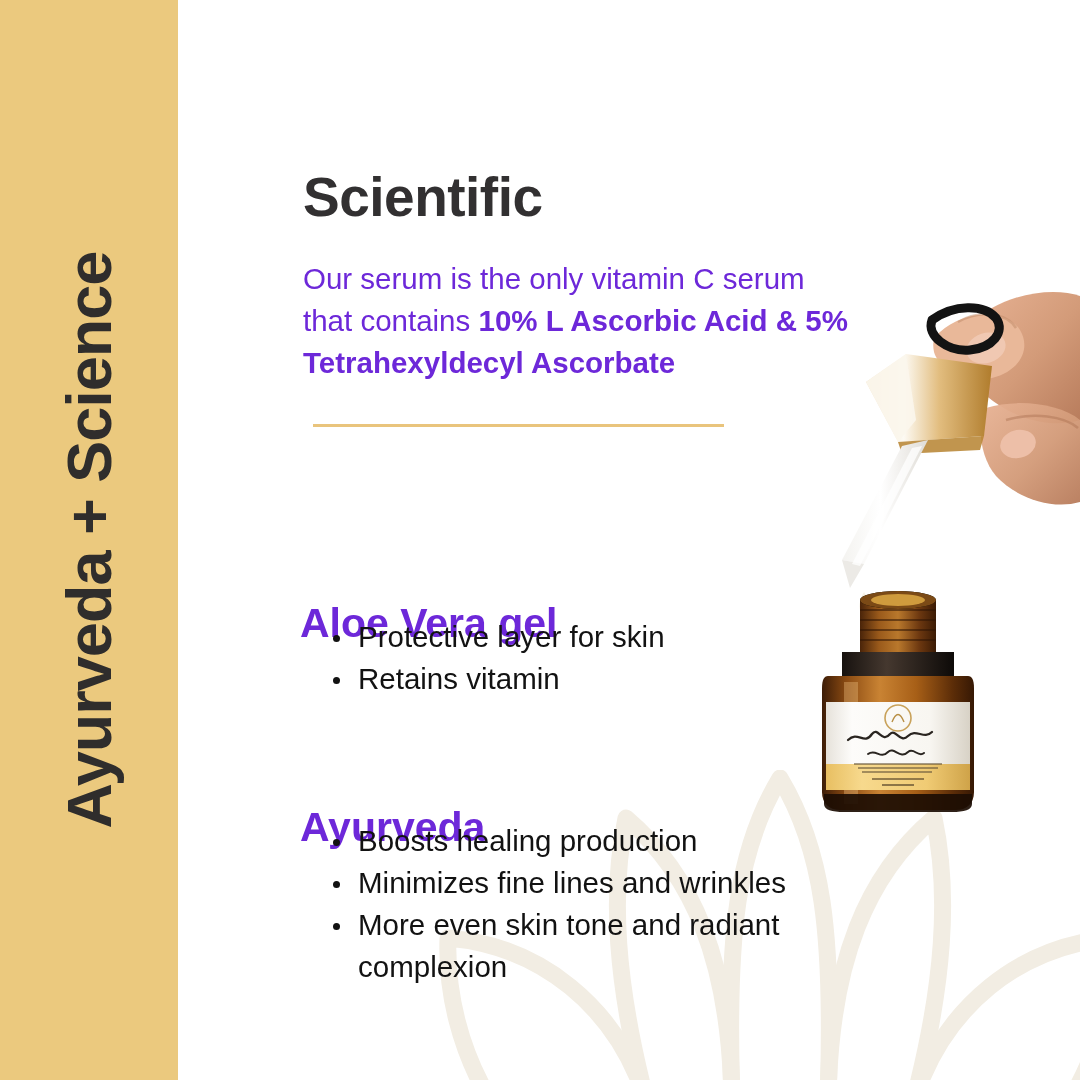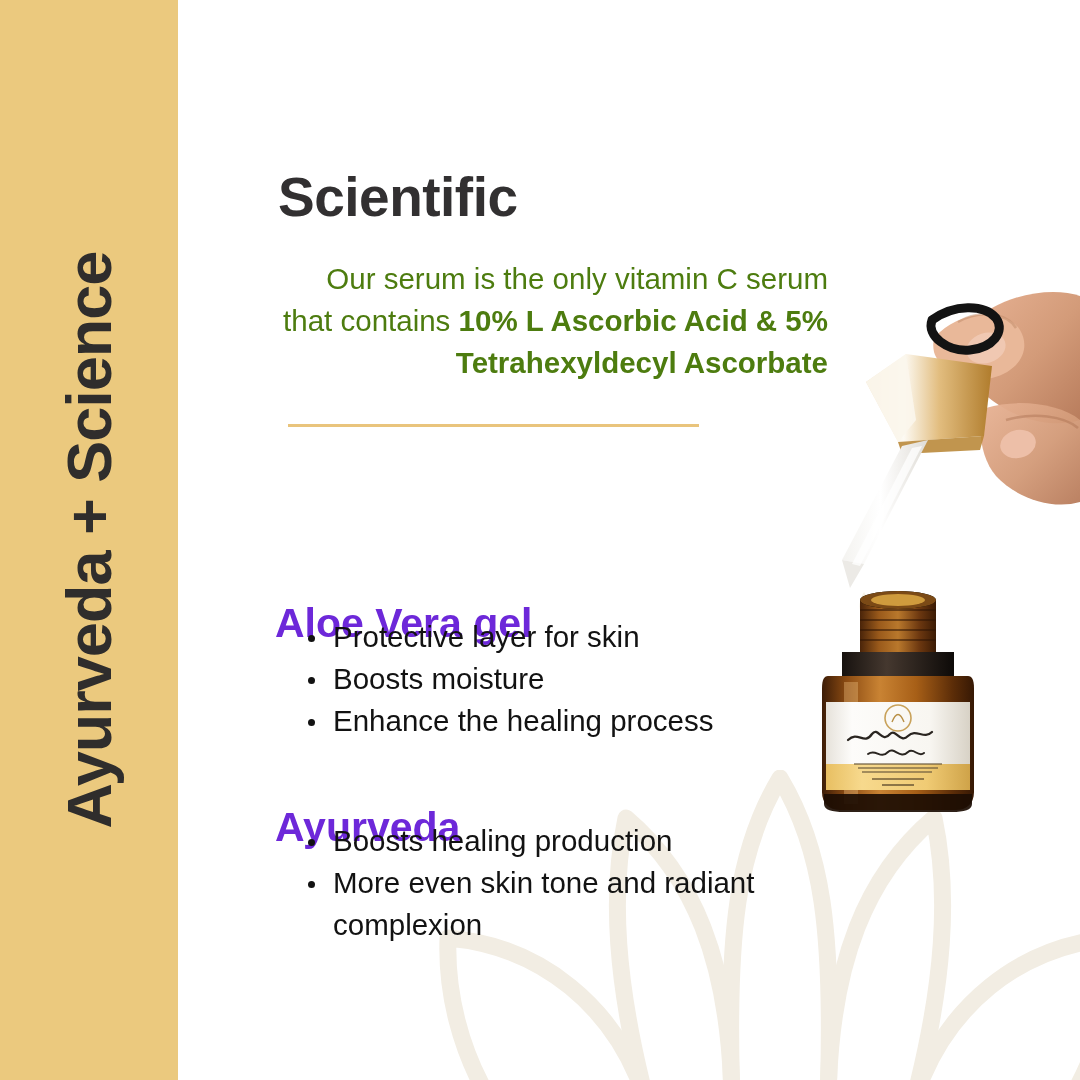--- a/index.html
+++ b/index.html
@@ -48,21 +48,21 @@
     left: 430px;
     top: 770px;
     width: 700px;
     height: 330px;
     pointer-events: none;
   }
 
   
   .content {
     position: absolute;
-    left: 275px;
+    left: 300px;
     top: 0;
     width: 560px;
     height: 848px;
   }
 
   .h1 {
     font-size: 55px;
     font-weight: bold;
     color: #323031;
     letter-spacing: -0.5px;
@@ -71,23 +71,22 @@
   .h1.sci { position: absolute; top: 133px; left: 3px; }
   .h1.ayu { position: absolute; top: 466px; left: 3px; }
 
   .para {
     position: absolute;
     top: 228px;
     left: 3px;
     width: 550px;
     font-size: 29.5px;
     line-height: 42px;
-    color: #4d7c0f;
+    color: #6d28d9;
     font-weight: normal;
-    text-align: right;
   }
   .para .b { font-weight: bold; }
 
   .divider {
     position: absolute;
     top: 424px;
     left: 13px;
     width: 411px;
     height: 3px;
     background: #e9c47c;
@@ -179,33 +178,33 @@
 
 
     <h2 class="subhead aloe">Aloe Vera gel</h2>
     <ul class="bullets aloe">
       <li>
         <span class="dot"></span>
         <span>Protective layer for skin</span>
       </li>
       <li>
         <span class="dot"></span>
-        <span>Boosts moisture</span>
-      </li>
-      <li>
-        <span class="dot"></span>
-        <span>Enhance the healing process</span>
+        <span>Retains vitamin</span>
       </li>
     </ul>
 
     <h2 class="subhead saffron">Ayurveda</h2>
     <ul class="bullets saffron">
       <li>
         <span class="dot"></span>
         <span>Boosts healing production</span>
+      </li>
+      <li>
+        <span class="dot"></span>
+        <span>Minimizes fine lines and wrinkles</span>
       </li>
       <li>
         <span class="dot"></span>
         <span>More even skin tone and radiant complexion</span>
       </li>
     </ul>
   </div>
 
   <div class="product">
     <svg width="260" height="560" viewBox="0 0 260 560" aria-hidden="true">

